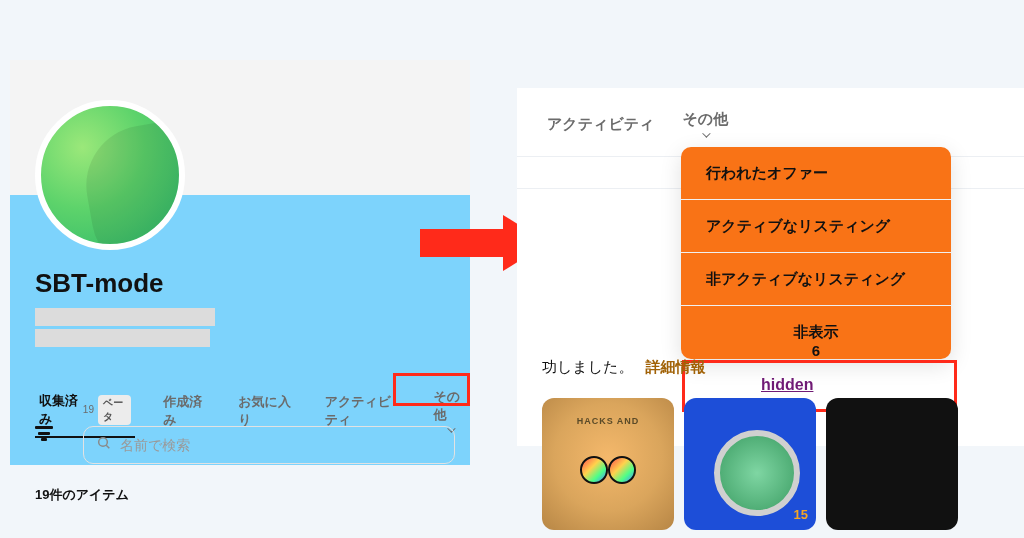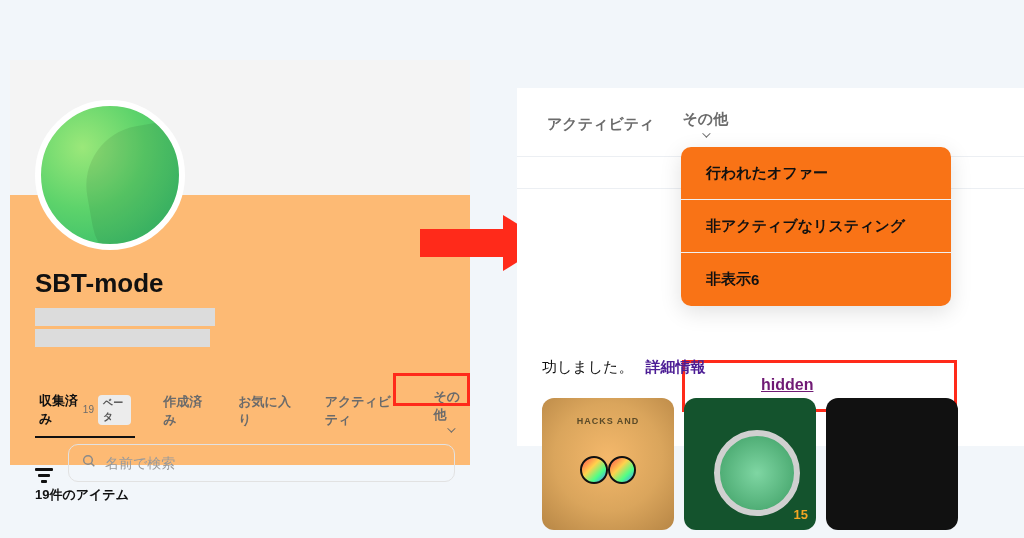--- a/index.html
+++ b/index.html
@@ -11,21 +11,21 @@
       position: relative;
     }
 
     
     .left-panel {
       position: absolute;
       left: 10px;
       top: 60px;
       width: 460px;
       height: 405px;
-      background: #fdba74;
+      background: #7dd3fc;
     }
     .banner {
       height: 135px;
       background: #f4f4f4;
       position: relative;
     }
     .avatar {
       position: absolute;
       left: 25px;
       top: 40px;
@@ -121,26 +121,26 @@
       display: inline-block;
       width: 8px; height: 8px;
       border-right: 2px solid #6b6b6b;
       border-bottom: 2px solid #6b6b6b;
       transform: rotate(45deg) translateY(-2px);
     }
     .chev-down.small { width:6px; height:6px; border-width:1.5px; }
 
     .search-row {
       position: absolute;
-      top: 384px;
+      top: 366px;
       left: 25px;
       right: 15px;
       display: flex;
-      align-items: flex-end;
-      gap: 15px;
+      align-items: flex-start;
+      gap: 30px;
     }
     .filter-icon {
       width: 18px; height: 14px;
       position: relative;
     }
     .filter-icon::before, .filter-icon::after {
       content:''; position:absolute; left:0; right:0; height:2.5px; background:#111; border-radius:1px;
     }
     .filter-icon::before { top:0; }
     .filter-icon::after { top:6px; left:3px; right:3px; }
@@ -234,21 +234,22 @@
       align-items: center;
       padding: 0 25px;
       font-size: 15px;
       font-weight: 700;
       color: #111;
       border-bottom: 1px solid #f0f0f0;
       position: relative;
     }
     .dropdown .item:last-child {
       border-bottom: none;
-      justify-content: flex-start;
+      justify-content: flex-end;
+      flex-direction: column;
     }
     .hidden-label {
       color: #701a75;
       font-weight: 700;
       position:absolute;
       left:244px;
       text-decoration:underline;
     }
     .hidden-count { font-weight: 700; color:#111; }
     .highlight-box {
@@ -262,21 +263,21 @@
     }
     .success-row {
       position: absolute;
       top: 270px;
       left: 25px;
       font-size: 15px;
       display:flex;
       gap:12px;
     }
     .success-row .txt { color:#111; font-weight:500; }
-    .success-row .link { color:#4c1d95; font-weight:600; }
+    .success-row .link { color:#a16207; font-weight:600; }
 
     
     .thumbs { position:absolute; top:310px; left:25px; right:0; height:135px; display:flex; gap:10px; }
     .thumb {
       width: 132px;
       height: 132px;
       border-radius: 12px;
       background: #eee;
       overflow:hidden;
       position:relative;
@@ -292,21 +293,21 @@
     .glasses {
       position:absolute; top:58px; left:38px; width:56px; height:26px;
     }
     .glasses::before,.glasses::after{
       content:''; position:absolute; top:0; width:24px; height:24px; border-radius:50%;
       background: linear-gradient(135deg,#ff4d4d,#ffd24d 40%,#4dff88 70%,#4d88ff);
       border:2px solid #111;
     }
     .glasses::before{ left:0; } .glasses::after{ right:0; }
     .thumb2 {
-      background: #14532d;
+      background: #1d4ed8;
       text-decoration: underline;
     }
     .thumb2::before{
       content:''; position:absolute; top:32px; left:30px; width:74px; height:74px; border-radius:50%;
       background: radial-gradient(circle,#7fd6a3,#3c9d63);
       border: 6px solid #d0d0d0;
     }
     .thumb2 .num{
       position:absolute; right:8px; bottom:8px; font-weight:700; color:#f5a623; font-size:13px;
     }
@@ -378,20 +379,23 @@
       <span class="chev-down small"></span>
     </div>
   </div>
   <div class="hr2"></div>
 
   <div class="dropdown">
     <div class="item">
       <span>行われたオファー</span>
     </div>
     <div class="item">
+      <span>アクティブなリスティング</span>
+    </div>
+    <div class="item">
       <span>非アクティブなリスティング</span>
     </div>
     <div class="item">
       <span>非表示</span>
       <span class="hidden-count">6</span>
     </div>
   </div>
   <span class="hidden-label" style="top:288px;">hidden</span>
   <div class="highlight-box"></div>
 

